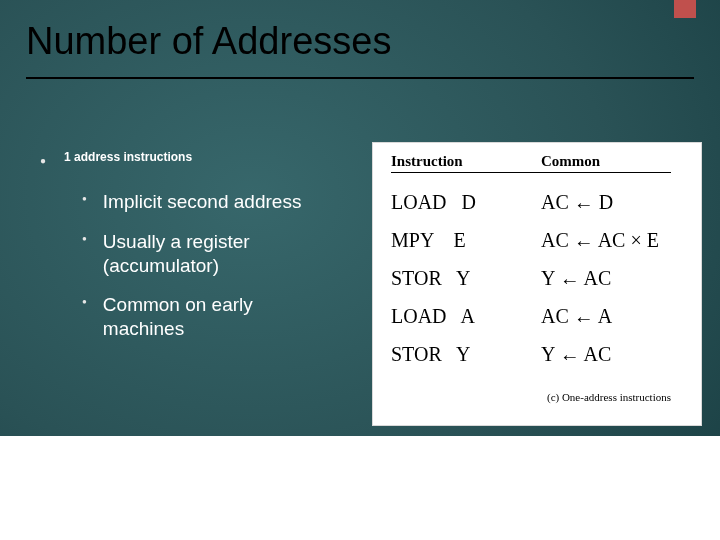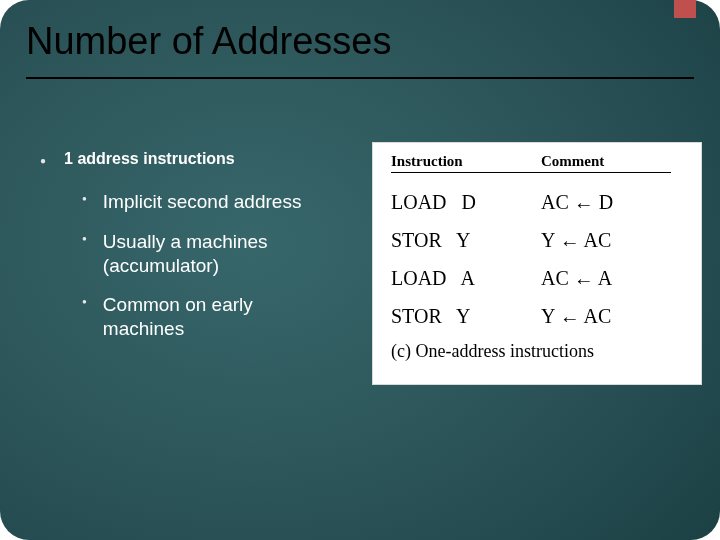--- a/index.html
+++ b/index.html
@@ -1,96 +1,99 @@
 <!DOCTYPE html>
 <html><head>
 <meta charset="utf-8">
 <style>
   html,body{margin:0;padding:0;width:720px;height:540px;overflow:hidden;font-family:Arial,Helvetica,sans-serif;}
   .slide{
     position:relative;
-    width:720px;height:540px;
+    width:720px;height:436px;
     background:radial-gradient(ellipse 900px 700px at 35% 45%,#37676b 0%,#2a5256 40%,#163b3f 75%,#0d2a2e 100%);
     color:#fff;
     box-sizing:border-box;
-    border-radius:29px;
   }
   .accent{
     position:absolute;top:0;right:24px;width:22px;height:18px;background:#c0504d;
   }
   .title{
     position:absolute;left:26px;top:20px;right:26px;
     color:#000;
     font-size:38px;
     font-weight:400;
     padding-bottom:14px;
     border-bottom:2px solid #000;
   }
   .body{
     position:absolute;left:40px;top:150px;width:310px;
     color:#fff;font-size:15px;
   }
   .lvl1{display:flex;align-items:flex-start;margin-bottom:18px;}
   .lvl1 .b{font-size:10px;line-height:22px;margin-right:18px;color:#e6e6e6;}
-  .lvl1 .t{font-size:16px;font-weight:700;color:#fff;}
+  .lvl1 .t{font-size:12px;font-weight:700;color:#fff;}
   .lvl2{display:flex;align-items:flex-start;margin:0 0 16px 42px;}
   .lvl2 .b{font-size:8px;line-height:18px;margin-right:16px;color:#e6e6e6;}
   .lvl2 .t{font-size:19px;color:#fff;max-width:210px;line-height:1.25;}
   .figure{
     position:absolute;right:18px;top:142px;width:330px;
     background:#fff;color:#000;
     font-family:"Times New Roman",Times,serif;
     padding:10px 30px 22px 18px;
     box-sizing:border-box;
     border:1px solid #d9d9d9;
   }
   .fig-head{display:flex;font-weight:700;font-size:15px;margin-bottom:2px;}
   .fig-head .c1{width:150px;}
   .fig-rule{border:none;border-top:1.5px solid #000;margin:2px 0 10px 0;}
   .fig-row{display:flex;font-size:20px;line-height:1.9;}
   .fig-row .c1{width:150px;white-space:pre;}
   .fig-row .c2{white-space:pre;}
-  .fig-cap{text-align:left;font-size:18px;margin-top:6px;}
+  .fig-cap{text-align:right;font-size:11px;margin-top:18px;}
 </style>
 </head>
 <body>
 
 <div class="slide">
   <div class="accent"></div>
 
   <div class="title">Number of Addresses</div>
 
   <div class="body">
     <div class="lvl1">
       <span class="b">●</span>
       <span class="t">1 address instructions</span>
     </div>
     <div class="lvl2">
       <span class="b">●</span>
       <span class="t">Implicit second address</span>
     </div>
     <div class="lvl2">
       <span class="b">●</span>
-      <span class="t">Usually a machines (accumulator)</span>
+      <span class="t">Usually a register (accumulator)</span>
     </div>
     <div class="lvl2">
       <span class="b">●</span>
       <span class="t">Common on early machines</span>
     </div>
   </div>
 
   <div class="figure">
     <div class="fig-head">
       <div class="c1">Instruction</div>
-      <div class="c2">Comment</div>
+      <div class="c2">Common</div>
     </div>
     <hr class="fig-rule">
     <div class="fig-row">
         <div class="c1">LOAD   D</div>
         <div class="c2">AC ← D</div>
+      </div>
+    <div class="fig-row">
+        <div class="c1">MPY    E</div>
+        <div class="c2">AC ← AC × E</div>
       </div>
     <div class="fig-row">
         <div class="c1">STOR   Y</div>
         <div class="c2">Y ← AC</div>
       </div>
     <div class="fig-row">
         <div class="c1">LOAD   A</div>
         <div class="c2">AC ← A</div>
       </div>
     <div class="fig-row">

